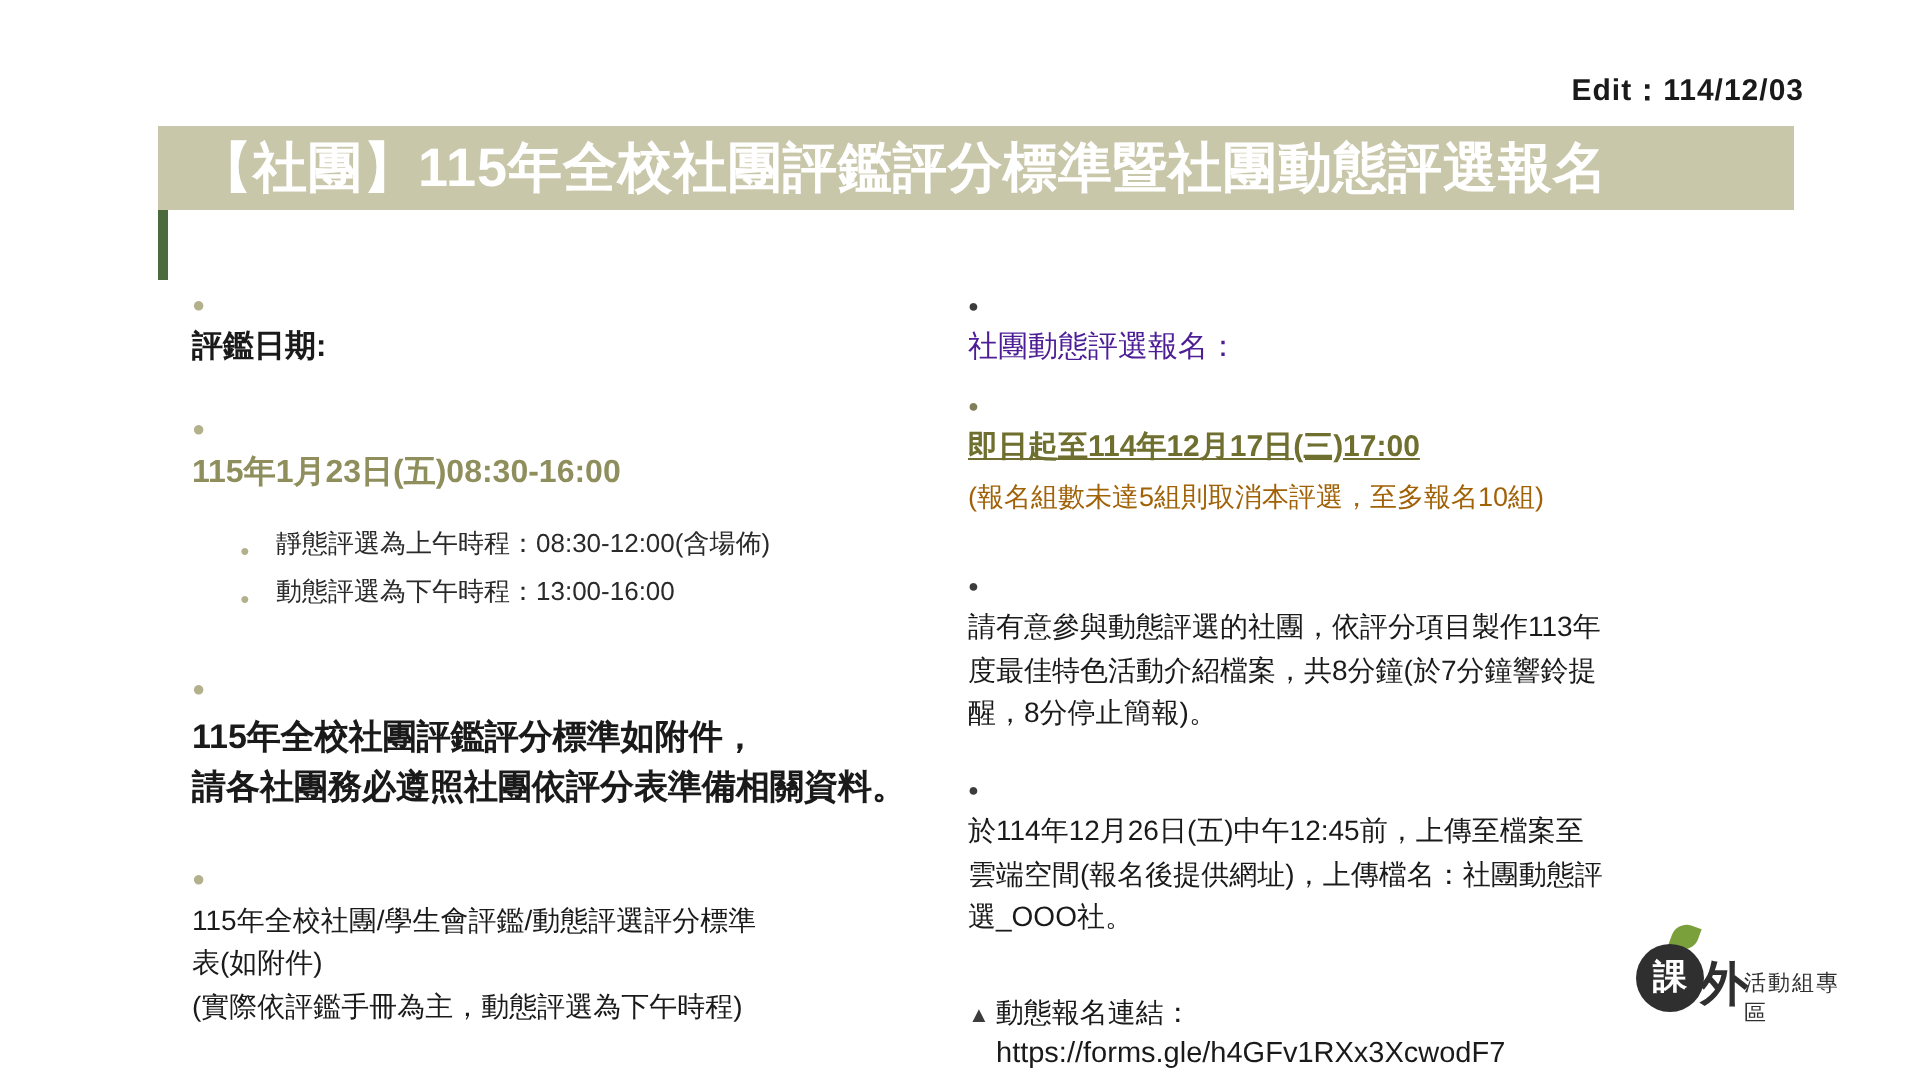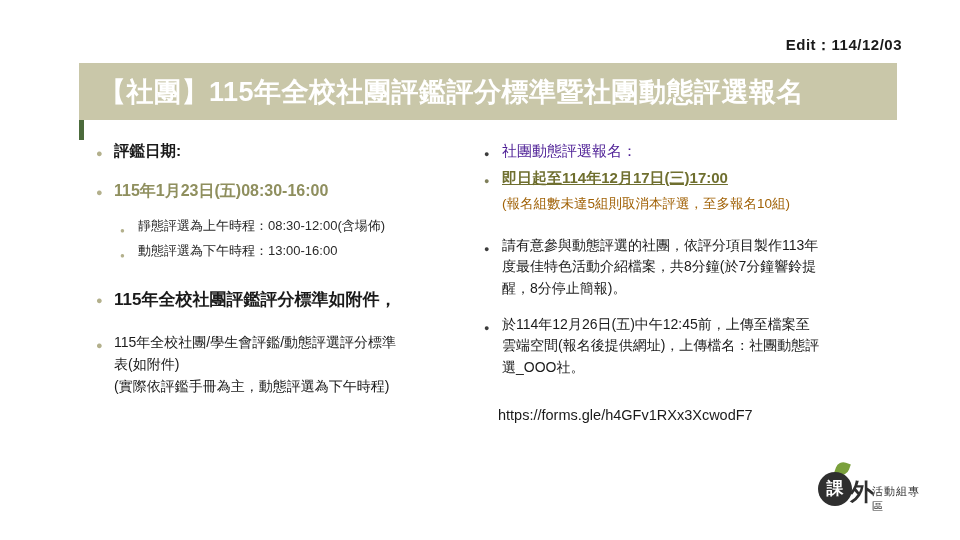--- a/index.html
+++ b/index.html
@@ -32,21 +32,21 @@
     color: #1a1a1a;
     letter-spacing: 0.5px;
   }
 
   
   .title-bar {
     position: absolute;
     left: 79px;
     top: 63px;
     width: 818px;
-    height: 57px;
+    height: 42px;
     background: #c9c7a9;
     display: flex;
     align-items: center;
   }
   .title-accent {
     position: absolute;
     left: 79px;
     top: 63px;
     width: 5px;
     height: 77px;
@@ -73,20 +73,21 @@
     left: 484px;
     top: 140px;
     width: 420px;
   }
 
   
   .row {
     display: flex;
     align-items: flex-start;
     margin-bottom: 4px;
+    flex-direction: column;
   }
   .bullet {
     flex: 0 0 auto;
     width: 18px;
     text-align: left;
     line-height: 1.45;
   }
   .dot-olive::before {
     content: "●";
     color: #b3b08c;
@@ -280,20 +281,21 @@
         <div class="sub-txt">動態評選為下午時程：13:00-16:00</div>
       </div>
     </div>
 
     <div class="spacer-22"></div>
 
     <div class="row">
       <div class="bullet dot-olive"></div>
       <div class="txt">
         <div class="l-bold">115年全校社團評鑑評分標準如附件，</div>
+        <div class="l-bold">請各社團務必遵照社團依評分表準備相關資料。</div>
       </div>
     </div>
 
     <div class="spacer-16"></div>
 
     <div class="row">
       <div class="bullet dot-olive"></div>
       <div class="txt">
         <div class="l-normal">115年全校社團/學生會評鑑/動態評選評分標準</div>
         <div class="l-normal">表(如附件)</div>
@@ -337,20 +339,21 @@
       <div class="bullet dot-dark"></div>
       <div class="txt">
         <div class="r-item">於114年12月26日(五)中午12:45前，上傳至檔案至</div>
         <div class="r-item">雲端空間(報名後提供網址)，上傳檔名：社團動態評</div>
         <div class="r-item">選_OOO社。</div>
       </div>
     </div>
 
     <div class="spacer-22"></div>
 
+    <div class="r-link-head tri">動態報名連結：</div>
     <div class="r-link">https://forms.gle/h4GFv1RXx3XcwodF7</div>
 
   </div>
 
   <div class="logo">
     <div class="logo-leaf"></div>
     <div class="logo-ke">課</div>
     <div class="logo-wai">外</div>
     <div class="logo-sub">活動組專區</div>
   </div>

